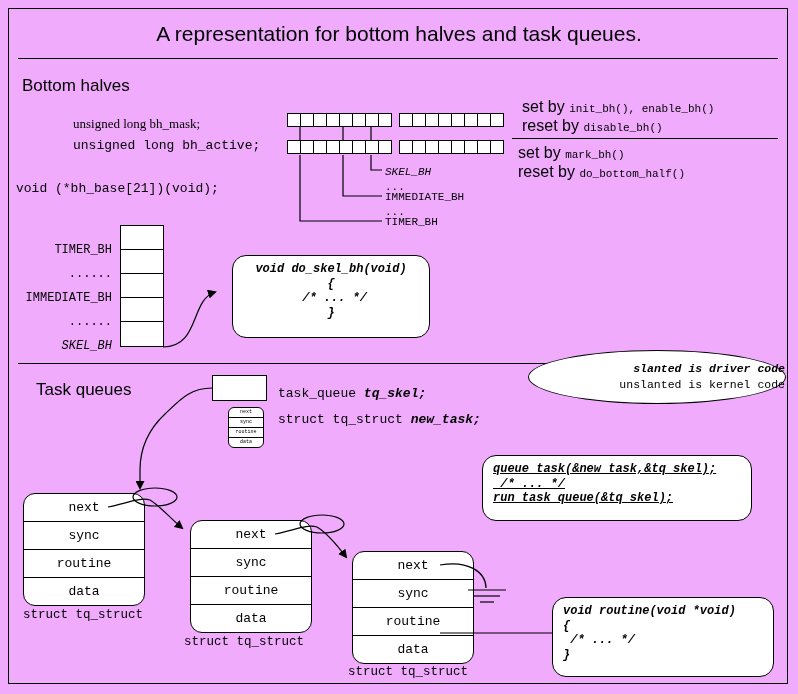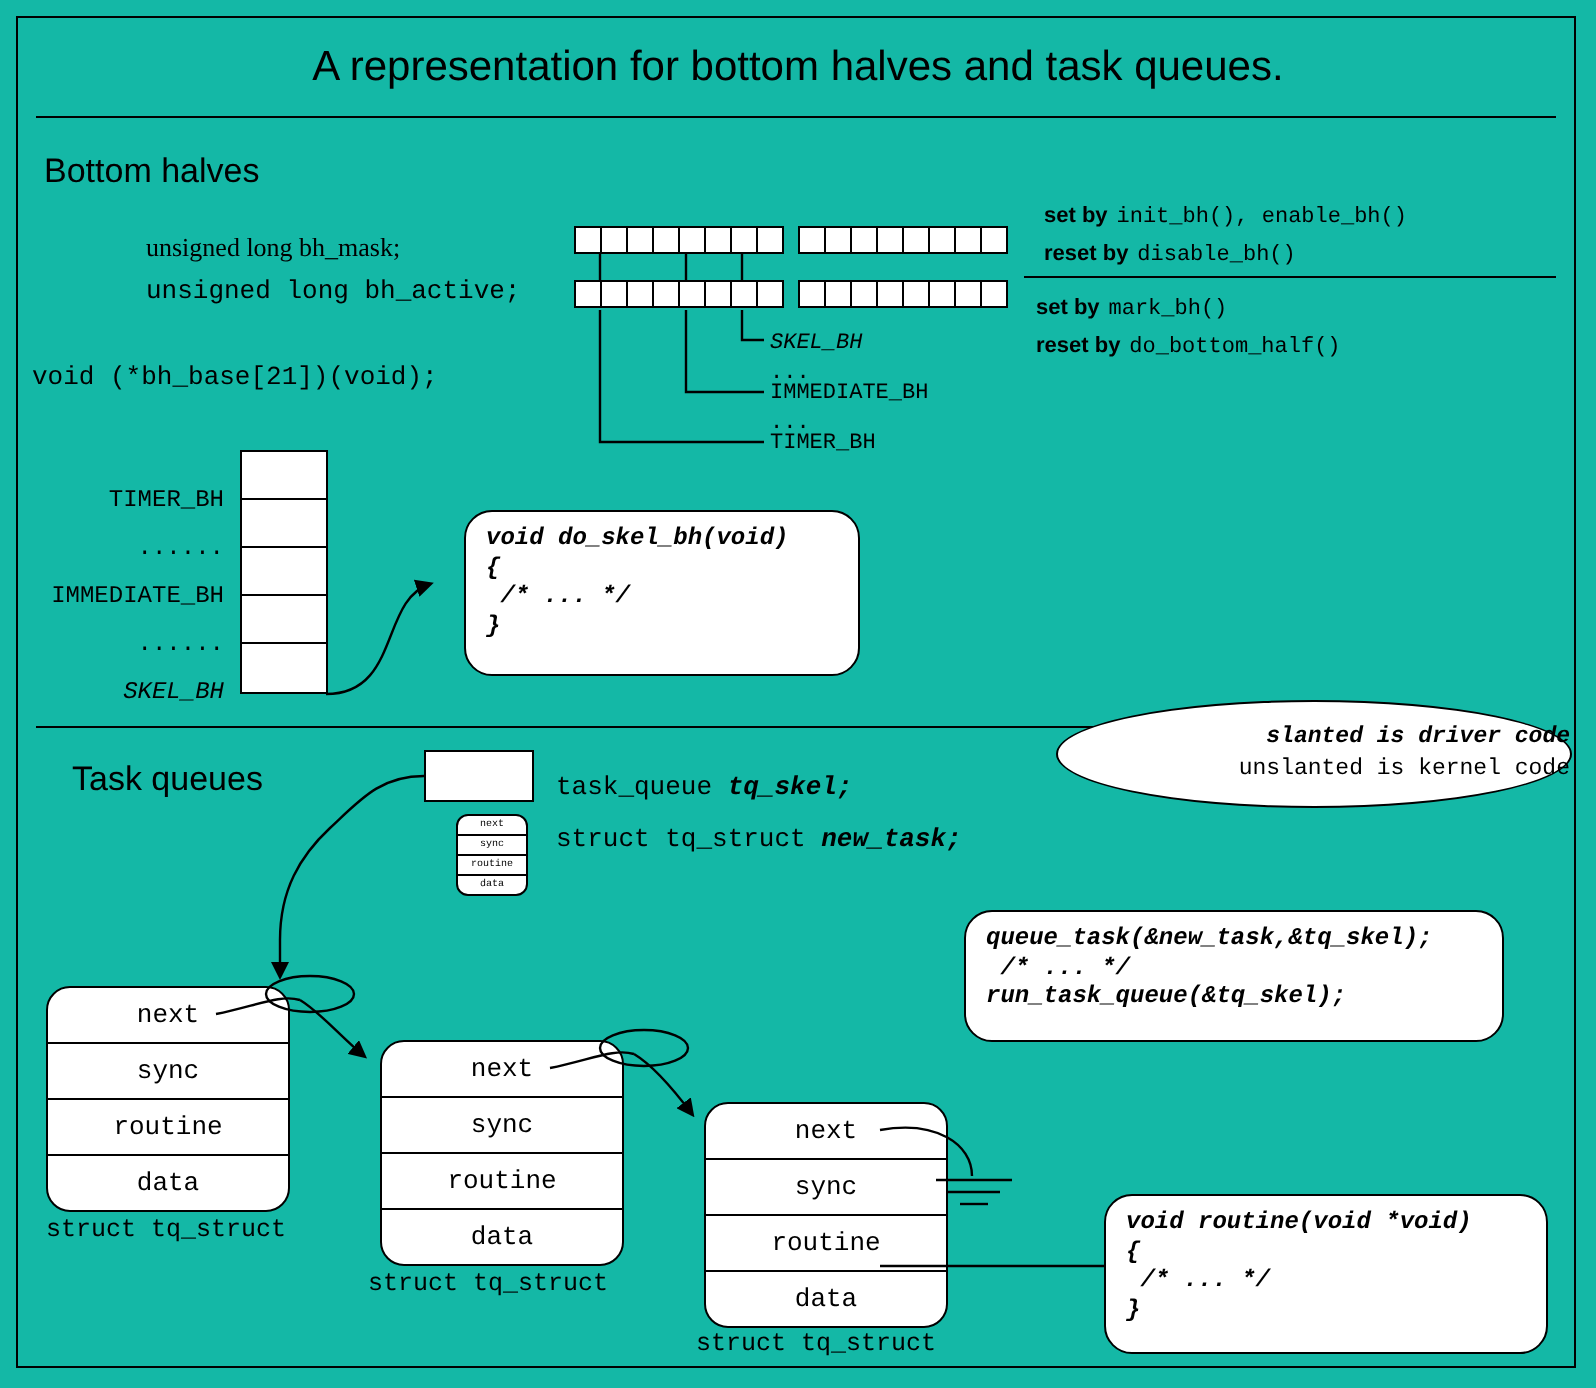--- a/index.html
+++ b/index.html
@@ -4,21 +4,21 @@
 <style>
   html, body {
     margin: 0;
     padding: 0;
     background: #ffffff;
   }
   #canvas {
     position: relative;
     width: 798px;
     height: 694px;
-    background: #14b8a6;
+    background: #f0abfc;
     font-family: "Liberation Sans", sans-serif;
     color: #000000;
     overflow: hidden;
   }
   .frame {
     position: absolute;
     left: 8px;
     top: 8px;
     width: 780px;
     height: 676px;
@@ -51,22 +51,22 @@
   }
   .mono-sm {
     font-family: "Liberation Mono", "DejaVu Sans Mono", monospace;
     font-size: 11px;
     white-space: pre;
   }
   .slant { font-style: italic; font-weight: bold; }
   .slant-light { font-style: italic; }
   .lbl-bold {
     font-family: "Liberation Sans", sans-serif;
-    font-weight: bold;
-    font-size: 11px;
+    font-weight: normal;
+    font-size: 16px;
   }
   
   .bitrow { position: absolute; display: flex; }
   .bitcell {
     width: 14px; height: 14px;
     border: 1px solid #000;
     margin-left: -1px;
     box-sizing: border-box;
     background: #fff;
   }
@@ -268,21 +268,21 @@
     <div class="vcell"></div>
     <div class="vcell"></div>
     <div class="vcell"></div>
   </div>
   <div class="vlabel" style="left:0px; top:243px; width:112px;">TIMER_BH</div>
   <div class="vlabel" style="left:0px; top:267px; width:112px;">......</div>
   <div class="vlabel" style="left:0px; top:291px; width:112px;">IMMEDIATE_BH</div>
   <div class="vlabel" style="left:0px; top:315px; width:112px;">......</div>
   <div class="vlabel slant-light" style="left:0px; top:339px; width:112px;">SKEL_BH</div>
 
-  <div class="codebox" style="left:232px; top:255px; width:198px; height:83px;"><span>void do_skel_bh(void)</span>
+  <div class="codebox" style="left:232px; top:255px; width:198px; height:83px;text-align:center;"><span>void do_skel_bh(void)</span>
 <span>{</span>
 <span> /* ... */</span>
 <span>}</span></div>
 
   <div class="rule" style="left:18px; top:363px; width:715px;"></div>
 
   <div class="ellipse" style="left:528px; top:350px; width:258px; height:54px;">
     <div style="font-style:italic; font-weight:bold;">slanted is driver code</div>
     <div>unslanted is kernel code</div>
   </div>
@@ -295,21 +295,21 @@
 
   <div class="abs mono" style="left:278px; top:412px;"><span>struct tq_struct </span><span class="slant">new_task;</span></div>
 
   <div class="minibox" style="left:228px; top:407px;">
     <div class="minifield">next</div>
     <div class="minifield">sync</div>
     <div class="minifield">routine</div>
     <div class="minifield">data</div>
   </div>
 
-  <div class="codebox" style="left:482px; top:455px; width:270px; height:66px; font-style:normal; font-weight:bold;"><span class="slant">queue_task(&amp;new_task,&amp;tq_skel);</span>
+  <div class="codebox" style="left:482px; top:455px; width:270px; height:66px; font-style:normal; font-weight:bold;text-decoration:underline;"><span class="slant">queue_task(&amp;new_task,&amp;tq_skel);</span>
 <span class="slant"> /* ... */</span>
 <span class="slant">run_task_queue(&amp;tq_skel);</span></div>
 
   <div class="tqbox" style="left:23px; top:493px;">
     <div class="tqfield">next</div>
     <div class="tqfield">sync</div>
     <div class="tqfield">routine</div>
     <div class="tqfield">data</div>
   </div>
   <div class="tqcap" style="left:23px; top:608px;">struct tq_struct</div>

